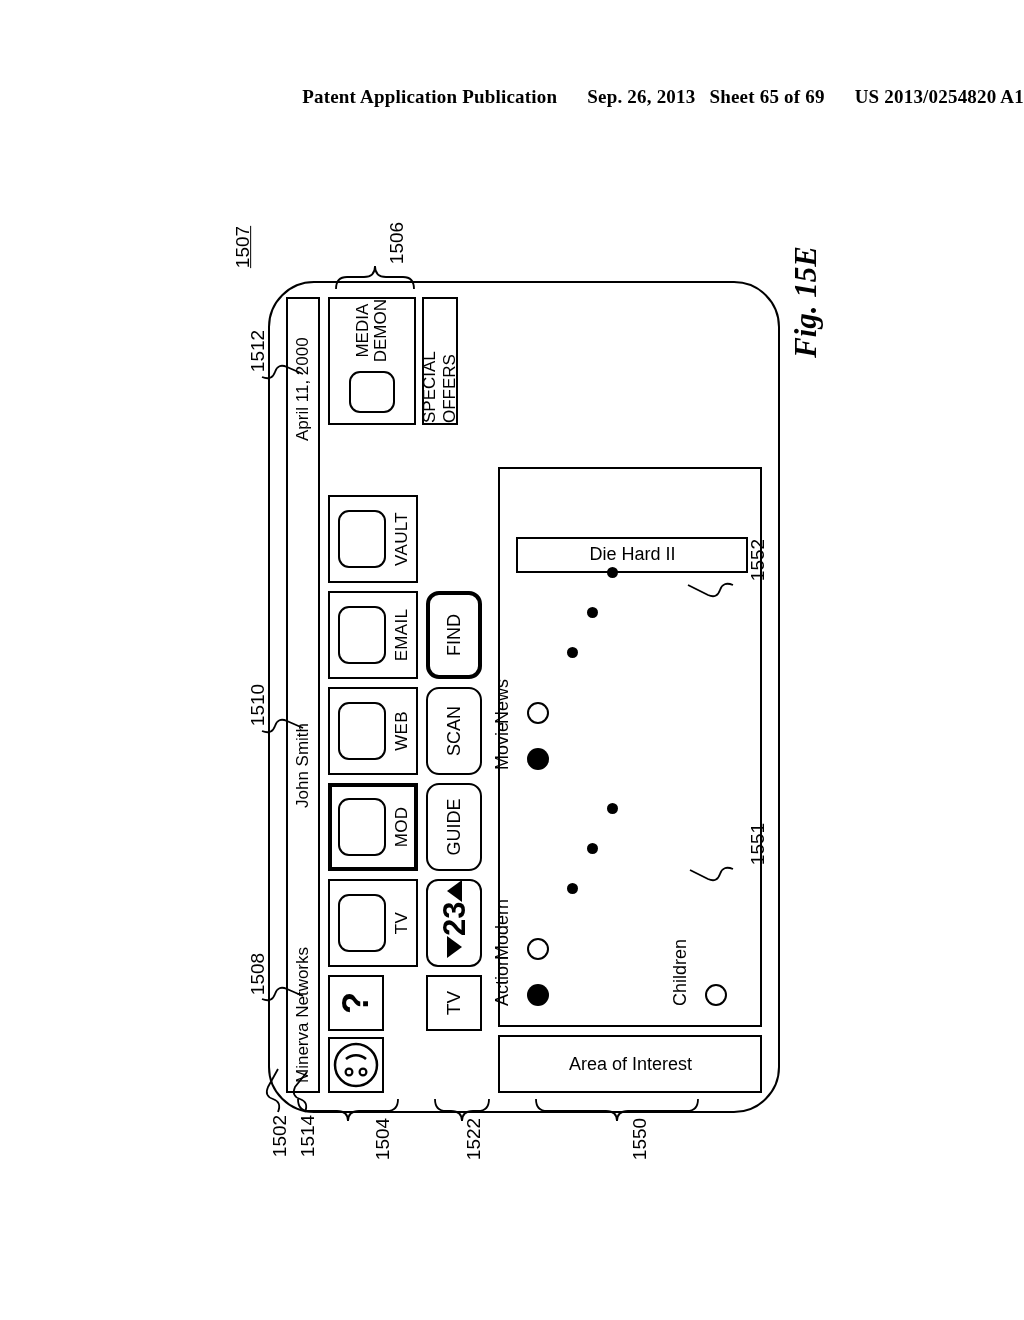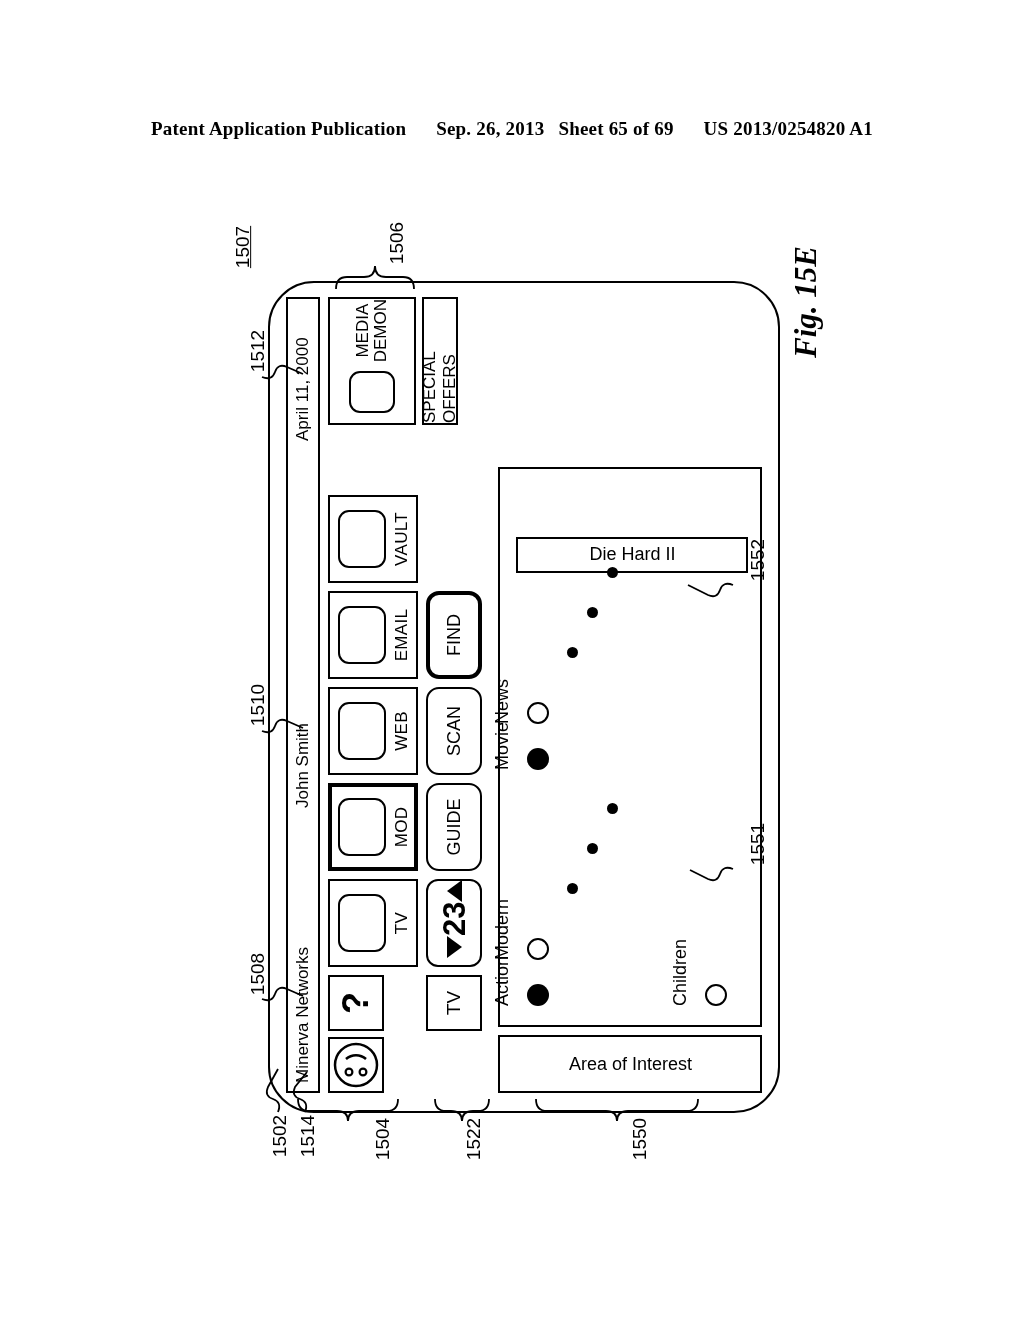--- a/index.html
+++ b/index.html
@@ -1,22 +1,22 @@
 <!DOCTYPE html>
 <html><head>
 <meta charset="utf-8">
 <style>
   html,body{margin:0;padding:0;background:#fff;}
   body{width:1024px;height:1320px;position:relative;
        font-family:"Liberation Sans",sans-serif;color:#000;overflow:hidden;}
 
   
   .pat-header{position:absolute;left:0;top:86px;width:1024px;
-     text-align:center;font-family:"Liberation Serif",serif;
-     font-weight:bold;font-size:19px;letter-spacing:.2px;white-space:nowrap;margin-top:32px;}
+     text-align:right;font-family:"Liberation Serif",serif;
+     font-weight:bold;font-size:19px;letter-spacing:.2px;white-space:nowrap;}
   .pat-header span{display:inline-block;}
   .hdr-gap1{width:30px;}
   .hdr-gap2{width:14px;}
   .hdr-gap3{width:30px;}
 
   
   .fig-label{position:absolute;left:726px;top:226px;width:160px;height:160px;
      display:flex;align-items:flex-start;justify-content:center;}
   .fig-label span{transform:rotate(-90deg);transform-origin:center;
      font-family:"Liberation Serif",serif;font-style:italic;font-weight:bold;

